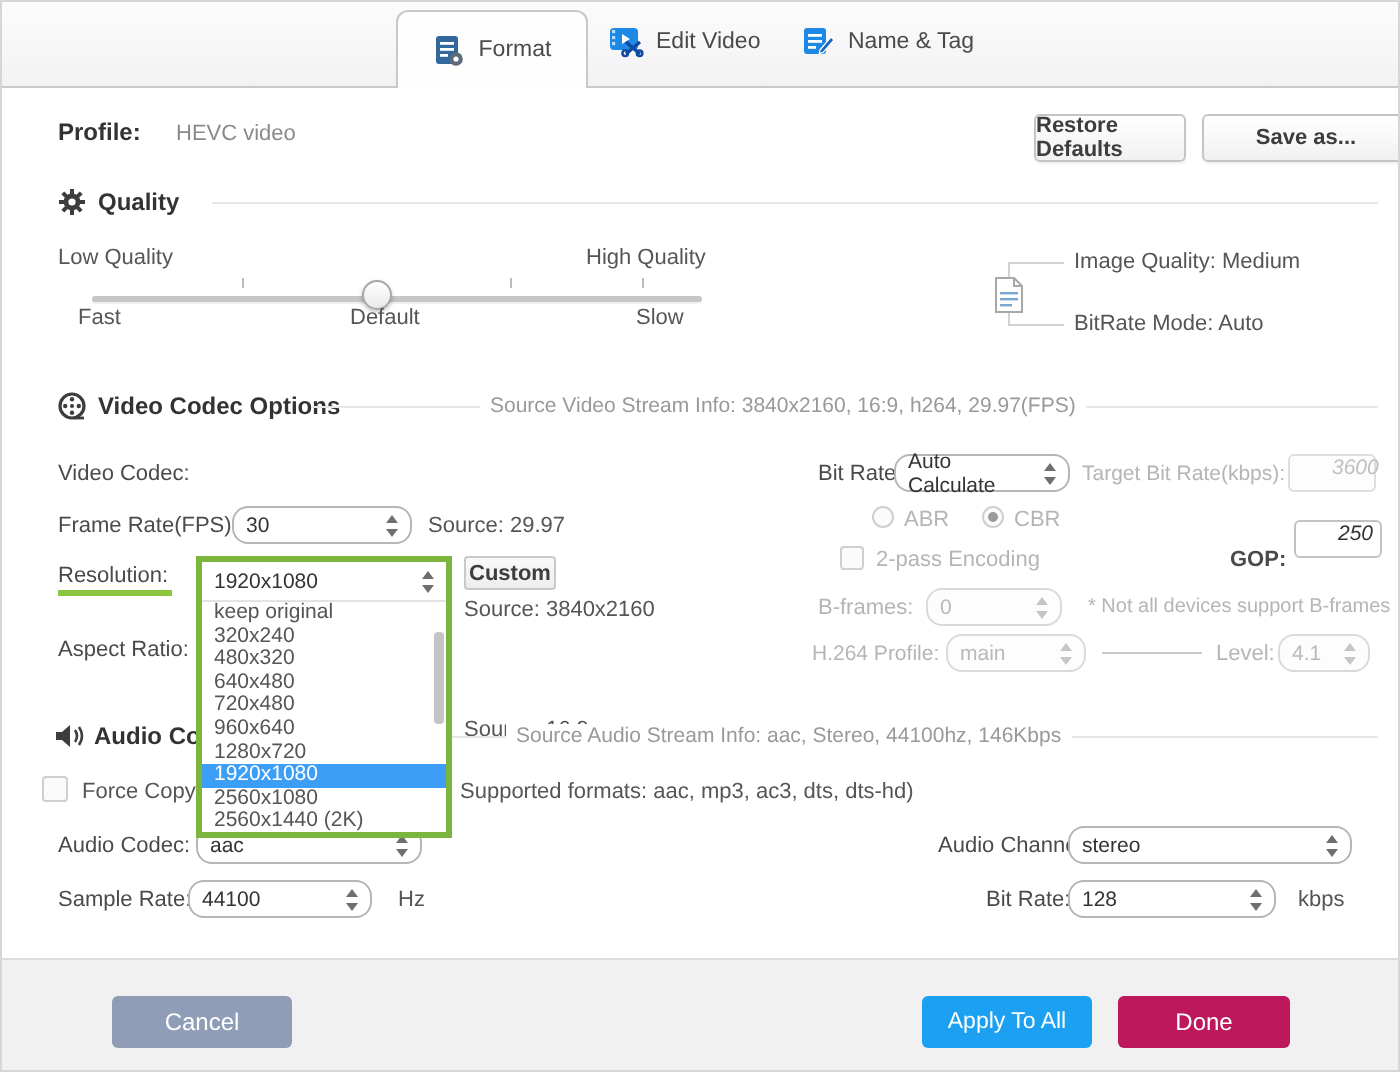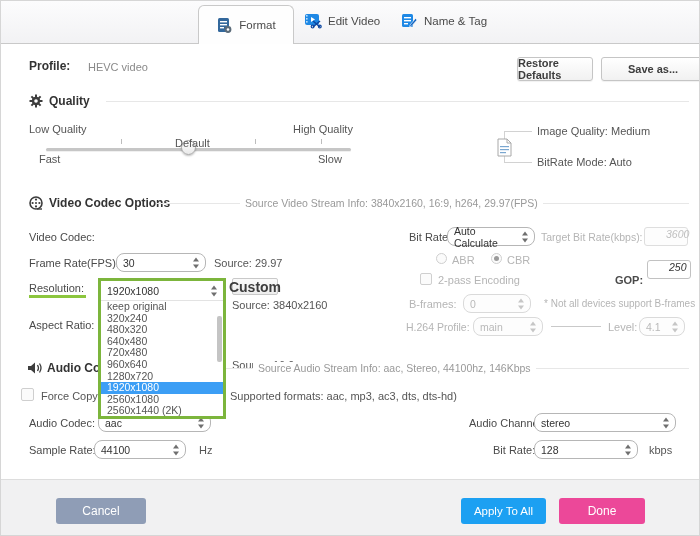--- a/index.html
+++ b/index.html
@@ -56,21 +56,21 @@
   .dd-head{position:relative;height:19px;border-bottom:1px solid #e3e3e3;display:flex;align-items:center;
         font-size:10.5px;color:#333;padding-left:6px;}
   .dd-item{height:11.6px;line-height:11.6px;font-size:10.5px;color:#555;padding-left:6px;}
   .dd-item.on{background:#3C9EF5;color:#fff;}
   .dd-scroll{position:absolute;right:1px;top:35px;width:5px;height:46px;background:#c4c4c4;border-radius:2px;}
   .greenline{position:absolute;left:28px;top:294px;width:57px;height:3px;background:#8CC63E;}
   
   .footer{position:absolute;left:0;top:478px;width:700px;height:58px;background:#f1f1f2;border-top:1px solid #dddddd;box-sizing:border-box;}
   .whitebg{background:#fff;padding:0 5px;}
   .custom-btn{position:absolute;left:231px;top:277px;width:46px;height:17px;background:linear-gradient(#fafafa,#ededed);
-        border:1px solid #c9c9c9;border-radius:2px;font-size:14px;font-weight:bold;color:#3d3d3d;
+        border:1px solid #c9c9c9;border-radius:2px;font-size:11px;font-weight:bold;color:#3d3d3d;
         display:flex;align-items:center;justify-content:center;box-sizing:border-box;}
   svg{display:block;}
 </style>
 </head>
 <body>
 
 <div class="app">
 
   <div class="band"></div>
 
@@ -143,21 +143,21 @@
   <div class="hline" style="left:105px;top:100px;width:583px;"></div>
 
   <span class="abs src" style="left:28px;top:122px;">Low Quality</span>
   <span class="abs src" style="left:292px;top:122px;">High Quality</span>
   <div class="tick" style="left:120px;top:138px;"></div>
   <div class="tick" style="left:254px;top:138px;"></div>
   <div class="tick" style="left:320px;top:138px;"></div>
   <div class="track"></div>
   <div class="handle"></div>
   <span class="abs src" style="left:38px;top:152px;">Fast</span>
-  <span class="abs src" style="left:174px;top:136px;">Default</span>
+  <span class="abs src" style="left:174px;top:152px;">Default</span>
   <span class="abs src" style="left:317px;top:152px;">Slow</span>
 
   <div class="conn topc" style="left:503px;top:130px;"></div>
   <div class="conn botc" style="left:503px;top:151px;"></div>
   <span class="abs" style="left:496px;top:137px;">
     <svg width="15" height="19" viewBox="0 0 15 19">
       <path d="M1 1 H10 L14 5 V18 H1 Z" fill="#fff" stroke="#a8a8a8" stroke-width="1"></path>
       <path d="M10 1 L10 5 L14 5" fill="none" stroke="#a8a8a8" stroke-width="1"></path>
       <rect x="3" y="8" width="9" height="1.2" fill="#7aa7d0"></rect>
       <rect x="3" y="11" width="9" height="1.2" fill="#7aa7d0"></rect>
@@ -303,17 +303,17 @@
     <div class="dd-scroll"></div>
   </div>
 
   <div class="footer"></div>
   <div class="btn-footer" style="left:460px;top:497px;width:85px;background:#1CA0F2;font-size:11.5px;">
     <span>Apply To All</span>
   </div>
   <div class="btn-footer" style="left:55px;top:497px;width:90px;background:#8F9DB6;">
     <span>Cancel</span>
   </div>
-  <div class="btn-footer" style="left:558px;top:497px;width:86px;background:#ec4899;">
+  <div class="btn-footer" style="left:558px;top:497px;width:86px;background:#be185d;">
     <span>Done</span>
   </div>
 
 </div>
 
 </body></html>

